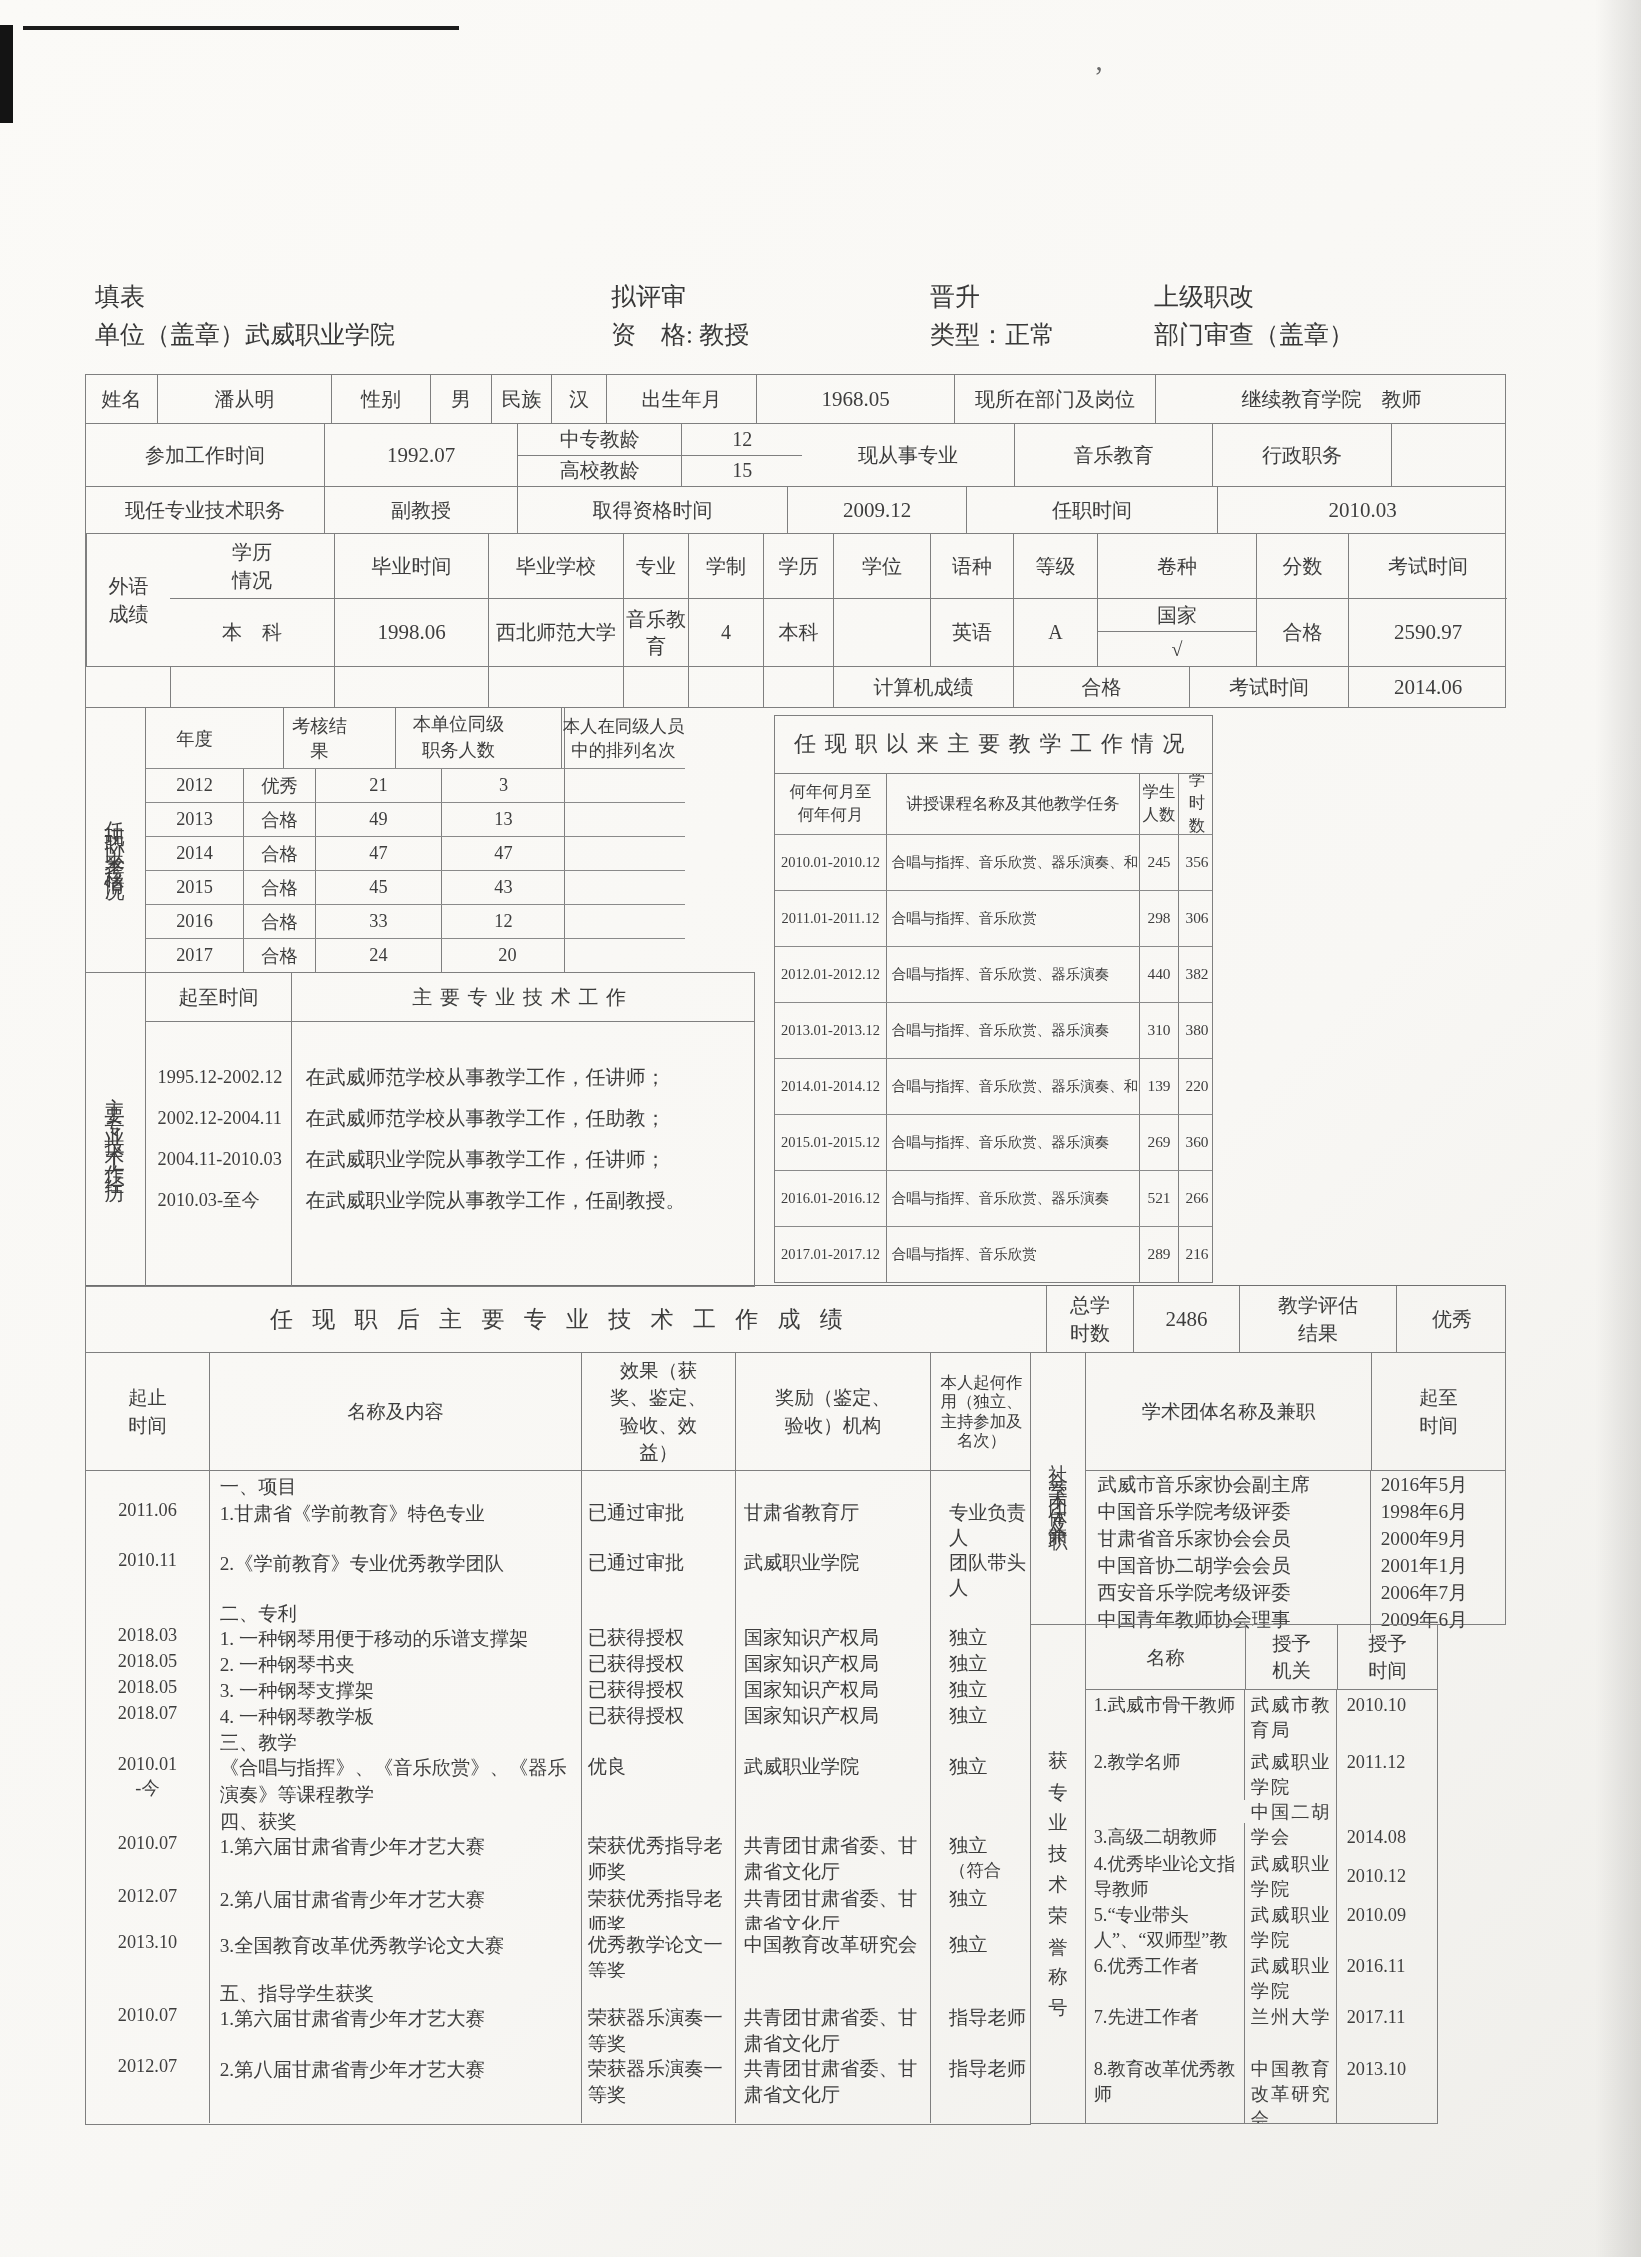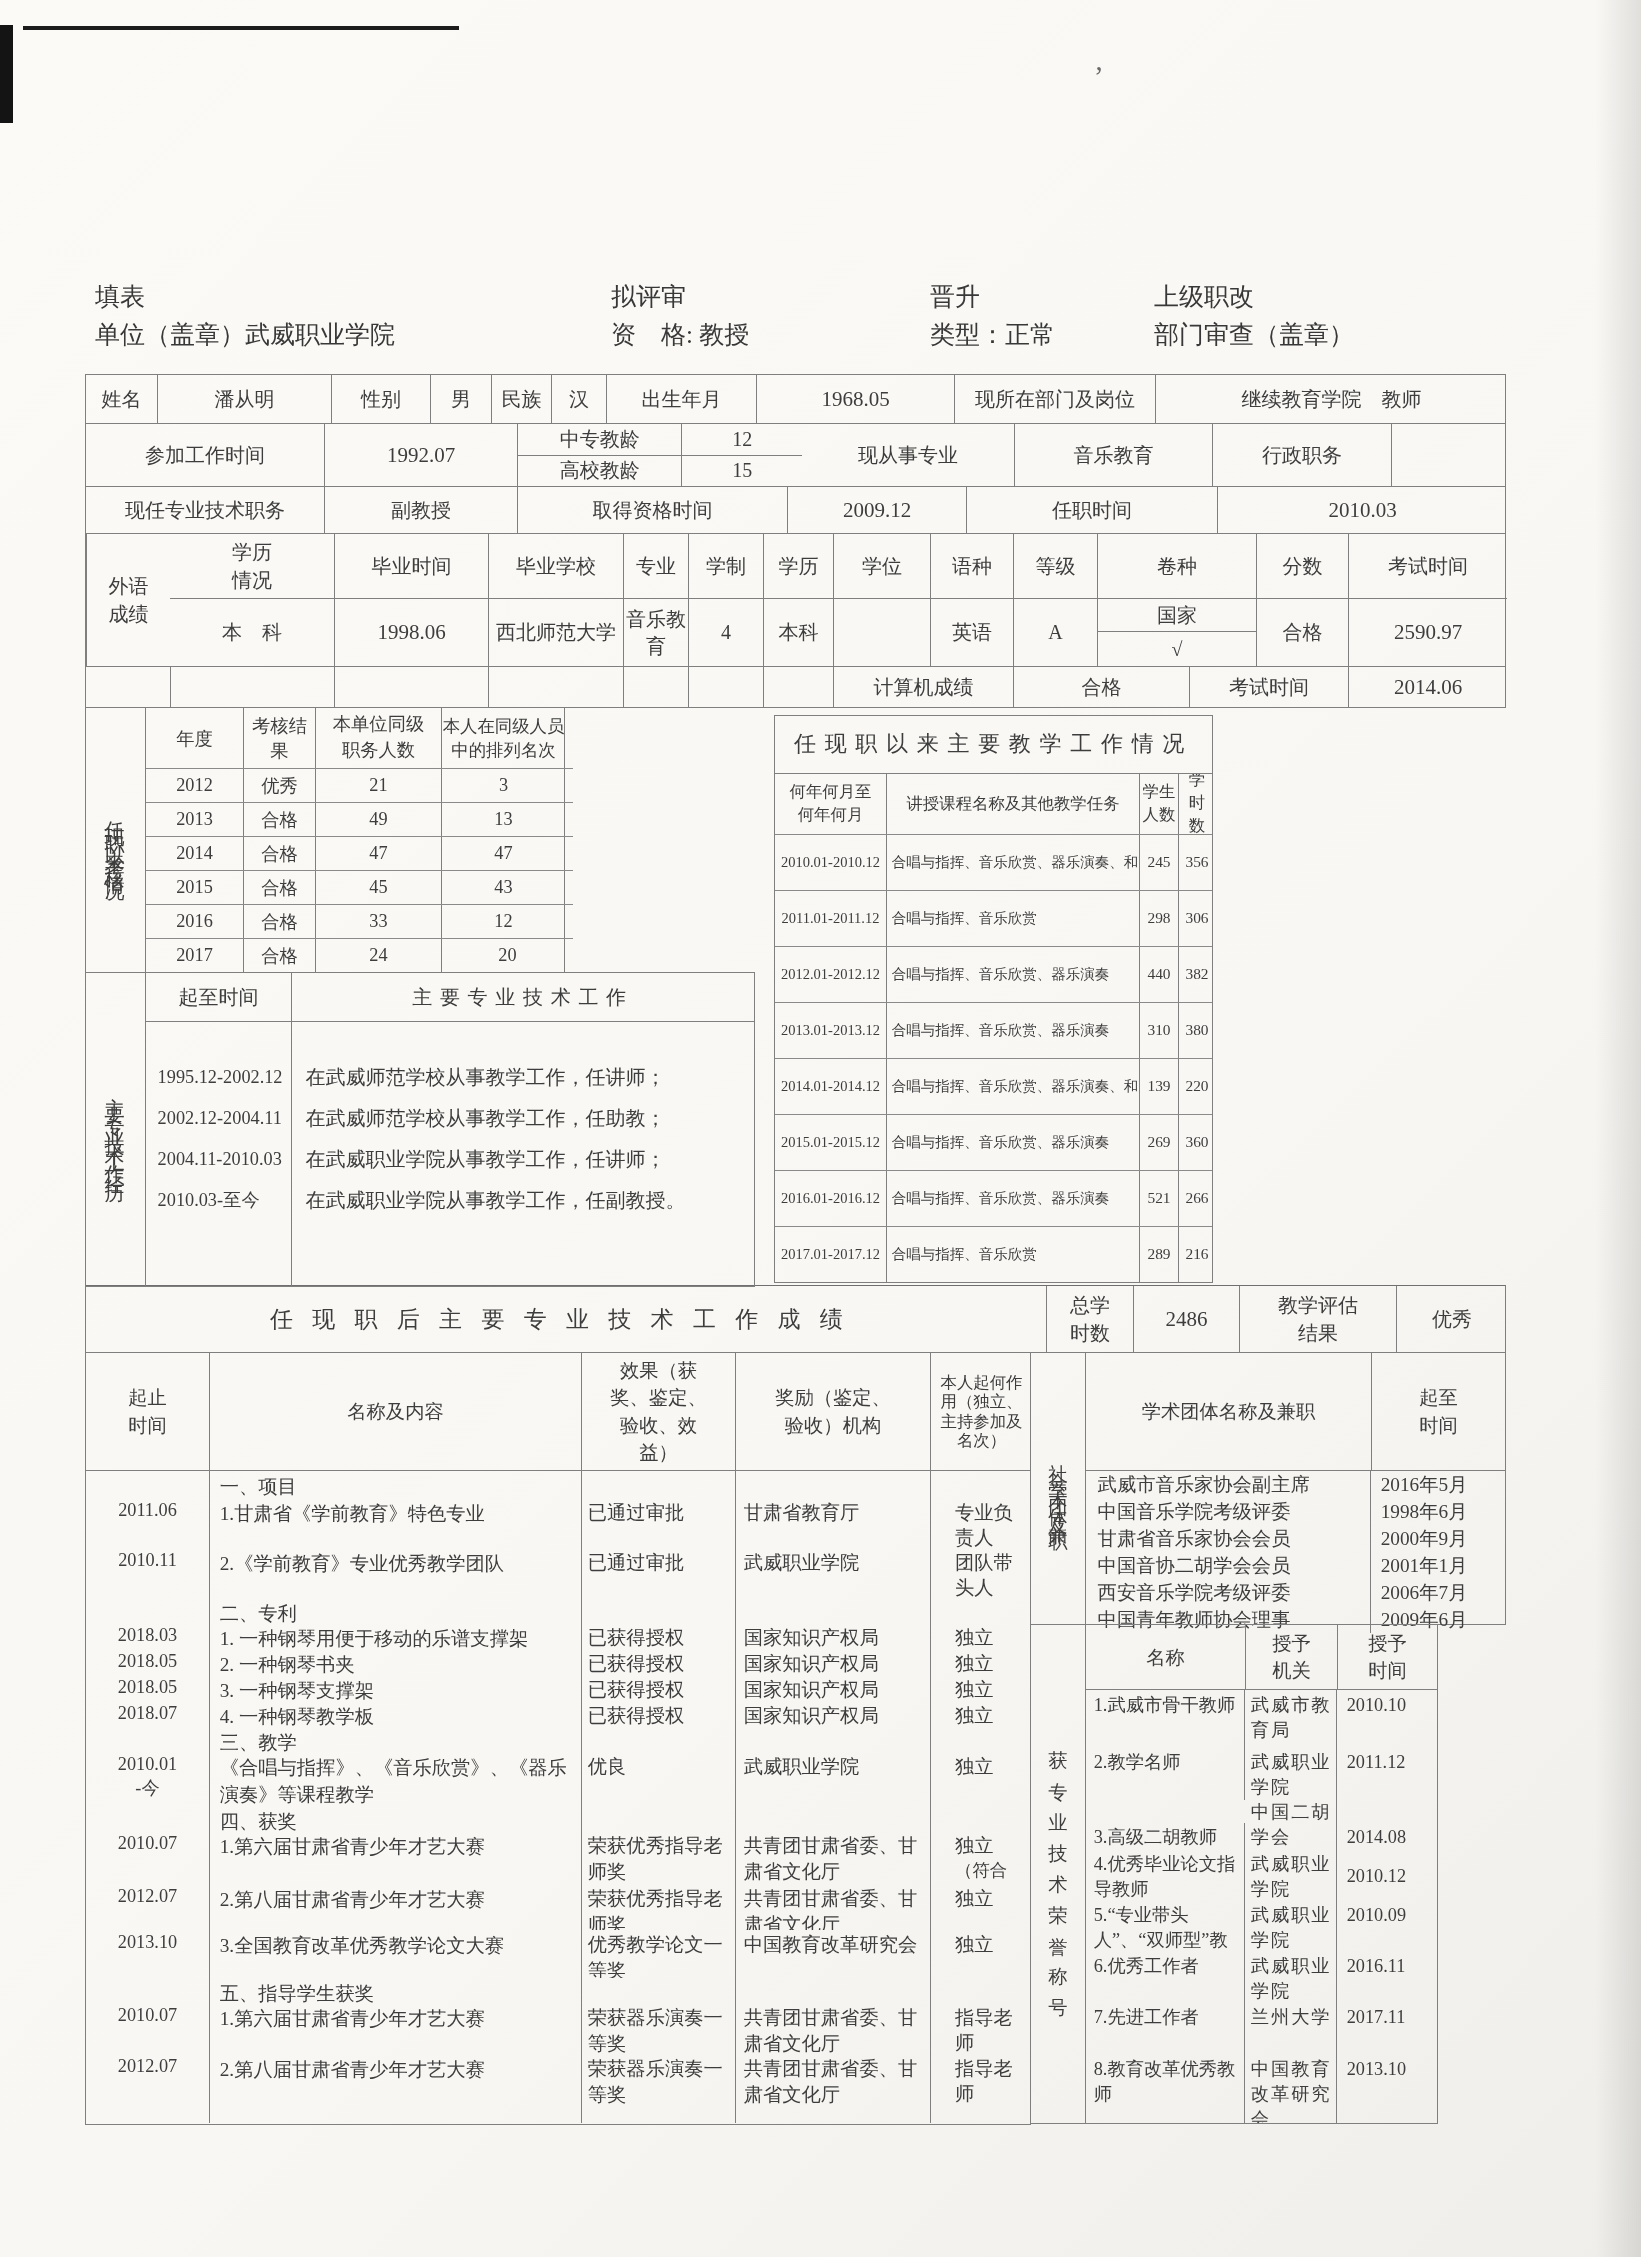--- a/index.html
+++ b/index.html
@@ -43,21 +43,21 @@
   .paper .pt{width:100%;height:33px;display:flex;align-items:center;justify-content:center;border-bottom:1px solid #7f7f7f;box-sizing:border-box;}
   .paper .pb{width:100%;height:34px;display:flex;align-items:center;justify-content:center;}
 
   .bandC{position:relative;height:578px;}
   .absbox{position:absolute;border:1px solid #7f7f7f;box-sizing:border-box;background:transparent;}
   .kh{left:0;top:-1px;width:480px;height:266px;display:flex;}
   .jl{left:0;top:264px;width:670px;height:315px;display:flex;}
   .vcell{flex:none;display:flex;align-items:center;justify-content:center;border-right:1px solid #7f7f7f;box-sizing:border-box;}
   .vtext{writing-mode:vertical-rl;text-orientation:upright;white-space:nowrap;}
   .khR{flex:1;display:flex;flex-direction:column;}
-  .khHead{display:flex;height:62px;box-sizing:border-box;}
+  .khHead{display:flex;height:62px;box-sizing:border-box;gap:40px;}
   .khHead .c{height:100%;font-size:18.3px;}
   .a-row{display:flex;height:34px;border-top:1px solid #8a8a8a;box-sizing:border-box;font-size:18.3px;}
   .a-row .c{height:100%;}
   .jlR{flex:1;display:flex;flex-direction:column;}
   .jlHead{display:flex;height:48px;box-sizing:border-box;}
   .jlBody{display:flex;flex:1;border-top:1px solid #7f7f7f;box-sizing:border-box;}
   .jlTimes{width:145px;padding-top:35px;box-sizing:border-box;font-size:18.3px;}
   .jlWorks{flex:1;border-left:1px solid #7f7f7f;padding-top:35px;padding-left:13.5px;box-sizing:border-box;font-size:20px;}
   .jlTimes div{height:41px;line-height:41px;text-align:left;padding-left:11.6px;white-space:nowrap;}
   .jlWorks div{height:41px;line-height:41px;text-align:left;white-space:nowrap;}
@@ -77,21 +77,21 @@
   .eHeadL{left:0;top:0;width:946px;height:119px;display:flex;border-bottom:1.9px solid #6f6f6f;}
   .eHeadL .c{height:100%;font-size:19.3px;}
   .eBodyL{left:0;top:118px;width:946px;height:655px;display:flex;flex-direction:column;}
   .ach-row{display:flex;box-sizing:border-box;}
   .ach-row > div{box-sizing:border-box;flex:none;padding-top:1.9px;overflow:hidden;}
   .ach-row > div + div{border-left:1px solid #7f7f7f;}
   .ad{width:123px;text-align:center;font-size:18.3px;}
   .an{width:372px;text-align:left;padding-left:9.7px;}
   .ae{width:154px;text-align:left;padding-left:5.8px;line-height:26px;}
   .ao{width:195px;text-align:left;padding-left:7.7px;line-height:26px;}
-  .ar{width:102px;text-align:left;padding-left:24px;line-height:25px;}
+  .ar{width:102px;text-align:left;padding-left:18px;line-height:25px;}
   .sub{font-size:17.4px;}
   .ach-row:nth-child(1){height:27px;} .ach-row:nth-child(2){height:50px;}
   .ach-row:nth-child(3){height:50px;} .ach-row:nth-child(4){height:25px;}
   .ach-row:nth-child(5){height:26px;} .ach-row:nth-child(6){height:26px;}
   .ach-row:nth-child(7){height:26px;} .ach-row:nth-child(8){height:26px;}
   .ach-row:nth-child(9){height:25px;} .ach-row:nth-child(10){height:54px;}
   .ach-row:nth-child(11){height:25px;} .ach-row:nth-child(12){height:53px;}
   .ach-row:nth-child(13){height:46px;} .ach-row:nth-child(14){height:48px;}
   .ach-row:nth-child(15){height:25px;} .ach-row:nth-child(16){height:51px;}
   .ach-row:nth-child(17){height:69px;}

